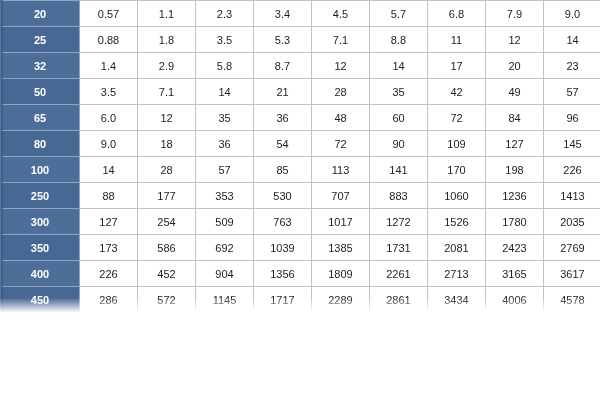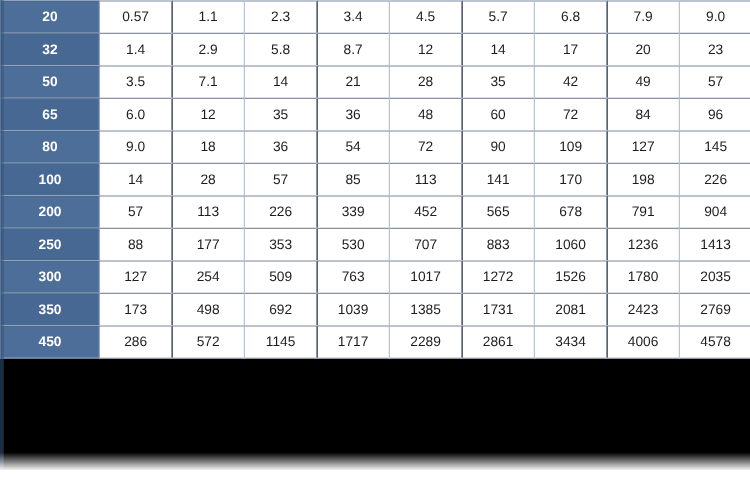--- a/index.html
+++ b/index.html
@@ -9,22 +9,22 @@
   body {
     width: 600px;
     height: 400px;
     overflow: hidden;
     background: #ffffff;
     font-family: "Liberation Sans", sans-serif;
   }
   #page {
     position: relative;
     width: 600px;
-    height: 376px;
-    background: #000000;
+    height: 312px;
+    background: #701a75;
     overflow: hidden;
   }
   table.grid {
     border-collapse: collapse;
     table-layout: fixed;
     width: 600px;
     margin: 0;
     padding: 0;
   }
   table.grid td {
@@ -89,20 +89,32 @@
           <td class="dcol">1.1</td>
           <td class="dcol">2.3</td>
           <td class="dcol">3.4</td>
           <td class="dcol">4.5</td>
           <td class="dcol">5.7</td>
           <td class="dcol">6.8</td>
           <td class="dcol">7.9</td>
           <td class="dcol">9.0</td>
         </tr>
         <tr>
+          <td class="hcol">25</td>
+          <td class="dcol">0.88</td>
+          <td class="dcol">1.8</td>
+          <td class="dcol">3.5</td>
+          <td class="dcol">5.3</td>
+          <td class="dcol">7.1</td>
+          <td class="dcol">8.8</td>
+          <td class="dcol">11</td>
+          <td class="dcol">12</td>
+          <td class="dcol">14</td>
+        </tr>
+        <tr>
           <td class="hcol">32</td>
           <td class="dcol">1.4</td>
           <td class="dcol">2.9</td>
           <td class="dcol">5.8</td>
           <td class="dcol">8.7</td>
           <td class="dcol">12</td>
           <td class="dcol">14</td>
           <td class="dcol">17</td>
           <td class="dcol">20</td>
           <td class="dcol">23</td>
@@ -149,32 +161,20 @@
           <td class="dcol">28</td>
           <td class="dcol">57</td>
           <td class="dcol">85</td>
           <td class="dcol">113</td>
           <td class="dcol">141</td>
           <td class="dcol">170</td>
           <td class="dcol">198</td>
           <td class="dcol">226</td>
         </tr>
         <tr>
-          <td class="hcol">200</td>
-          <td class="dcol">57</td>
-          <td class="dcol">113</td>
-          <td class="dcol">226</td>
-          <td class="dcol">339</td>
-          <td class="dcol">452</td>
-          <td class="dcol">565</td>
-          <td class="dcol">678</td>
-          <td class="dcol">791</td>
-          <td class="dcol">904</td>
-        </tr>
-        <tr>
           <td class="hcol">250</td>
           <td class="dcol">88</td>
           <td class="dcol">177</td>
           <td class="dcol">353</td>
           <td class="dcol">530</td>
           <td class="dcol">707</td>
           <td class="dcol">883</td>
           <td class="dcol">1060</td>
           <td class="dcol">1236</td>
           <td class="dcol">1413</td>
@@ -187,28 +187,40 @@
           <td class="dcol">763</td>
           <td class="dcol">1017</td>
           <td class="dcol">1272</td>
           <td class="dcol">1526</td>
           <td class="dcol">1780</td>
           <td class="dcol">2035</td>
         </tr>
         <tr>
           <td class="hcol">350</td>
           <td class="dcol">173</td>
-          <td class="dcol">498</td>
+          <td class="dcol">586</td>
           <td class="dcol">692</td>
           <td class="dcol">1039</td>
           <td class="dcol">1385</td>
           <td class="dcol">1731</td>
           <td class="dcol">2081</td>
           <td class="dcol">2423</td>
           <td class="dcol">2769</td>
+        </tr>
+        <tr>
+          <td class="hcol">400</td>
+          <td class="dcol">226</td>
+          <td class="dcol">452</td>
+          <td class="dcol">904</td>
+          <td class="dcol">1356</td>
+          <td class="dcol">1809</td>
+          <td class="dcol">2261</td>
+          <td class="dcol">2713</td>
+          <td class="dcol">3165</td>
+          <td class="dcol">3617</td>
         </tr>
         <tr>
           <td class="hcol">450</td>
           <td class="dcol">286</td>
           <td class="dcol">572</td>
           <td class="dcol">1145</td>
           <td class="dcol">1717</td>
           <td class="dcol">2289</td>
           <td class="dcol">2861</td>
           <td class="dcol">3434</td>

